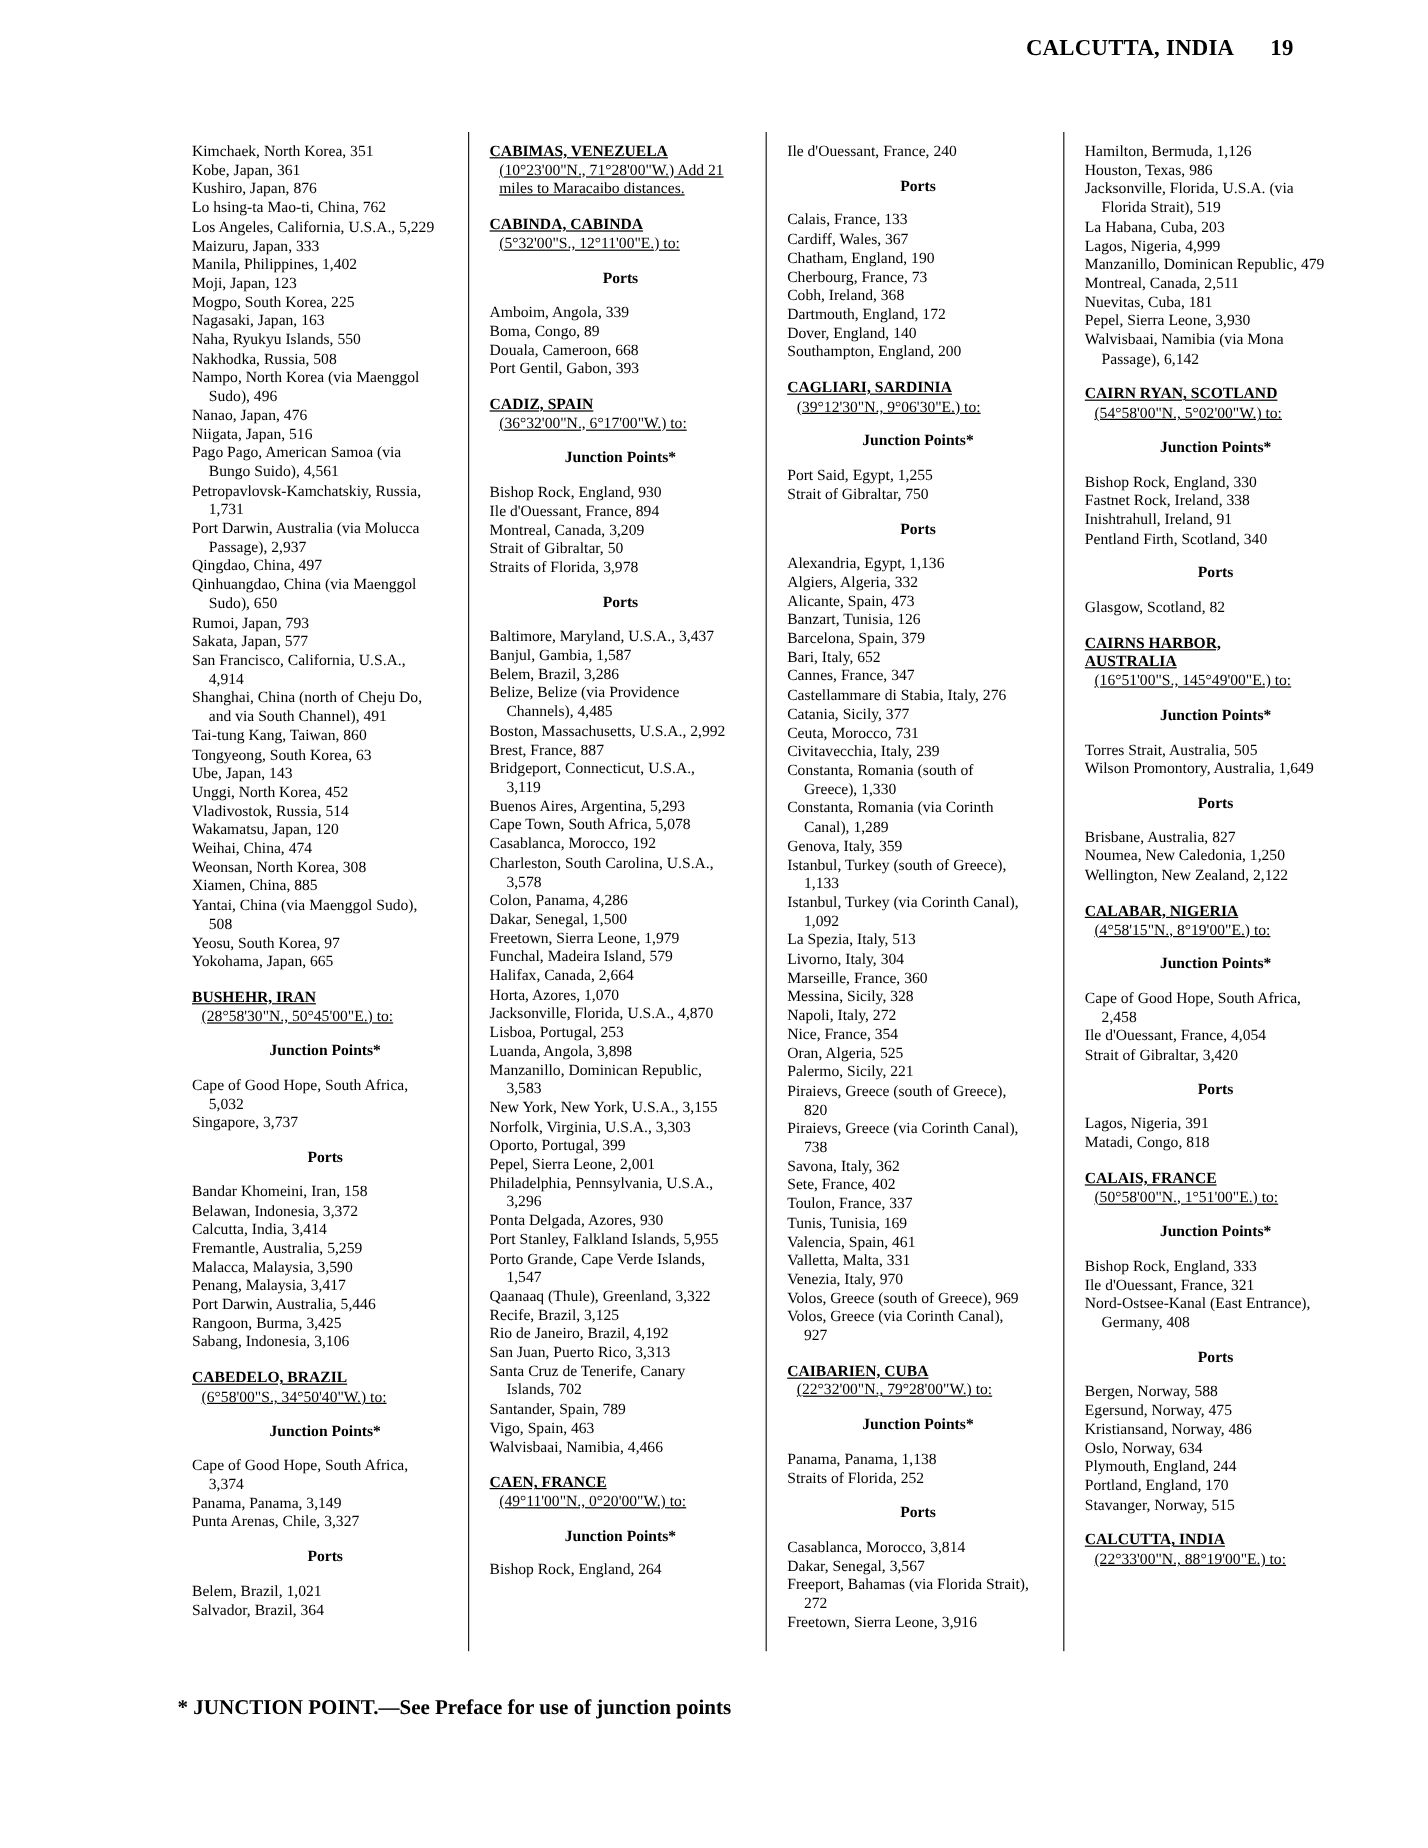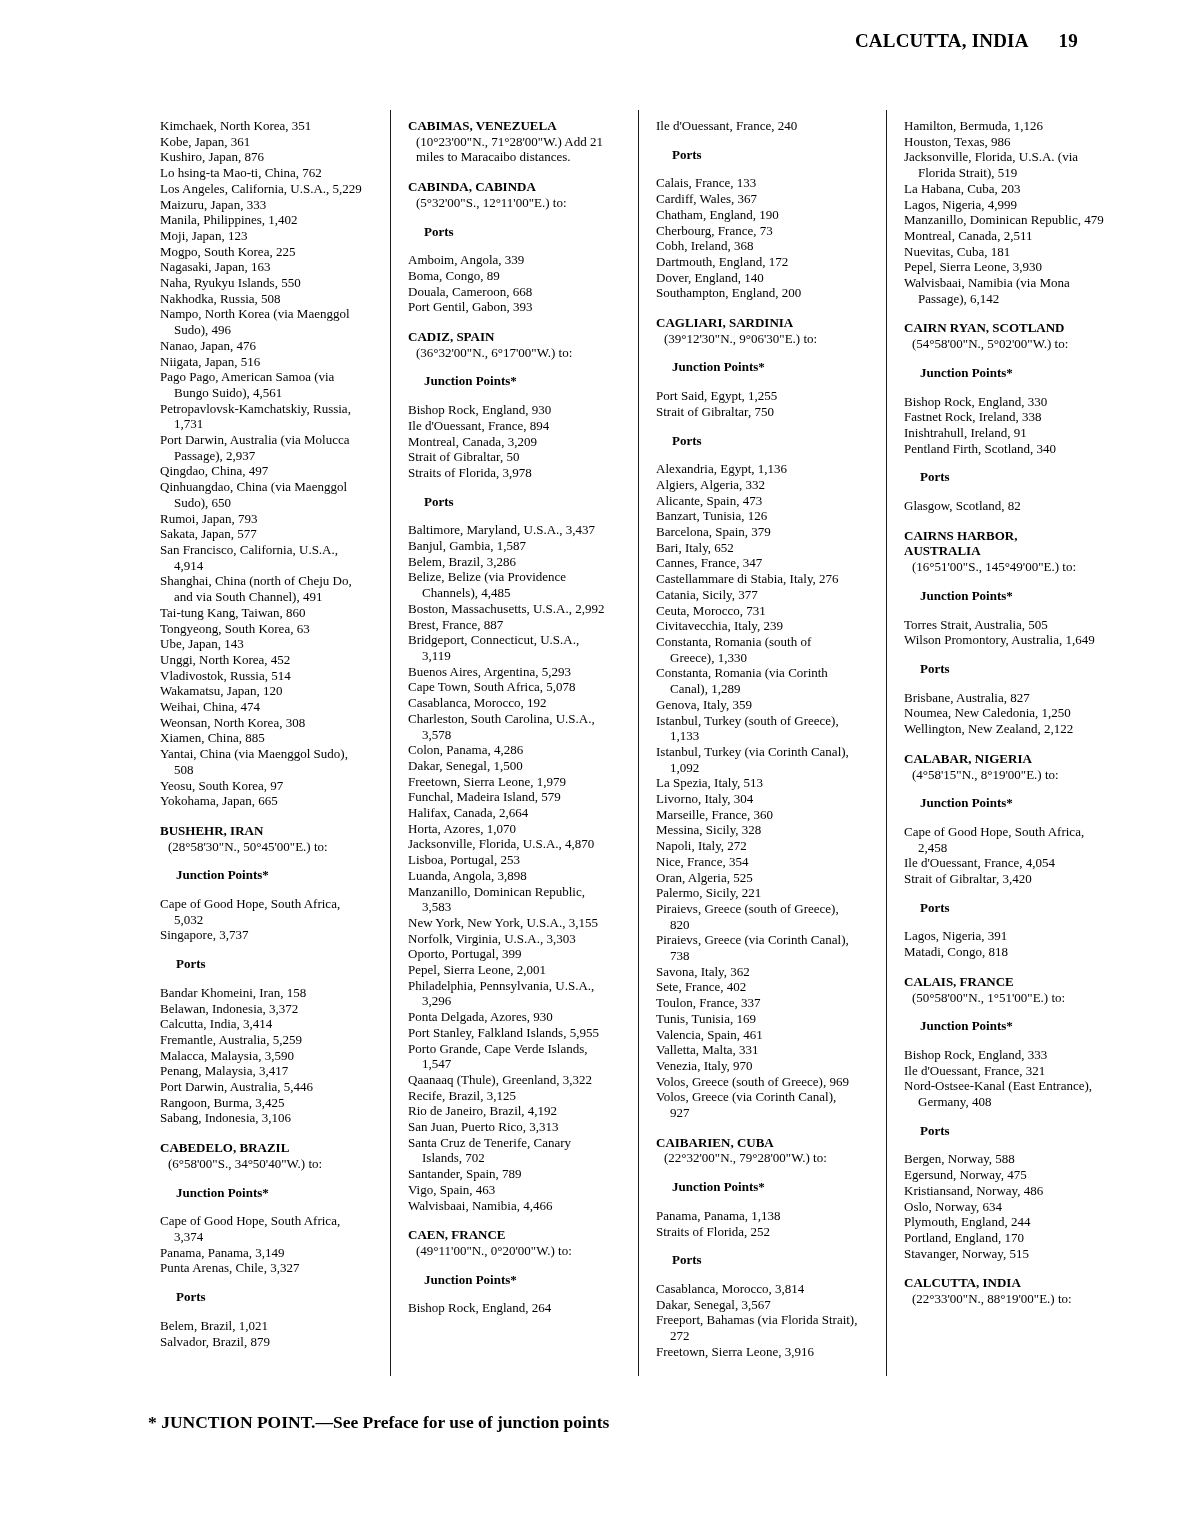--- a/index.html
+++ b/index.html
@@ -6,24 +6,24 @@
   body{width:1190px;height:1540px;background:#ffffff;color:#000;font-family:"Liberation Serif","DejaVu Serif",serif;}
   .page{position:relative;width:1190px;height:1540px;overflow:hidden;background:#ffffff;}
   .header{position:absolute;top:30px;right:112px;font-size:19px;font-weight:bold;letter-spacing:.2px;}
   .header .pagenum{margin-left:30px;}
   .columns{position:absolute;top:110px;left:140px;display:flex;align-items:stretch;font-size:13px;line-height:15.7px;}
   .col{box-sizing:border-box;padding-top:8px;padding-bottom:16px;}
   .col-first{width:230px;padding-right:24px;margin-left:20px;}
   .col-rest{width:248px;border-left:1px solid #1c1c1c;padding-left:17px;padding-right:28px;}
   .col > :first-child{margin-top:0;}
   .entry{padding-left:14px;text-indent:-14px;}
-  .sec{margin-top:14px;}
+  .sec{margin-top:14px;text-decoration:underline;}
   .sec-title{font-weight:bold;white-space:pre-line;}
   .sec-sub{padding-left:8px;}
-  .label{font-weight:bold;margin:13px 0 13px 16px;}
+  .label{font-weight:bold;margin:13px 0 13px 16px;text-align:center;}
   .footer{position:absolute;left:148px;top:1412px;font-size:17.5px;font-weight:bold;}
 </style>
 </head>
 <body>
 
 <div class="page">
 
   <div class="header">
     <span>CALCUTTA, INDIA</span><span class="pagenum">19</span>
   </div>
@@ -86,21 +86,21 @@
         <div class="sec">
           <div class="sec-title">CABEDELO, BRAZIL</div>
           <div class="sec-sub">(6°58'00"S., 34°50'40"W.) to:</div>
         </div>
         <div class="label">Junction Points*</div>
         <div class="entry">Cape of Good Hope, South Africa, 3,374</div>
         <div class="entry">Panama, Panama, 3,149</div>
         <div class="entry">Punta Arenas, Chile, 3,327</div>
         <div class="label">Ports</div>
         <div class="entry">Belem, Brazil, 1,021</div>
-        <div class="entry">Salvador, Brazil, 879</div>
+        <div class="entry">Salvador, Brazil, 364</div>
       </div>
     <div class="col col-rest">
         <div class="sec">
           <div class="sec-title">CABIMAS, VENEZUELA</div>
           <div class="sec-sub">(10°23'00"N., 71°28'00"W.)  Add 21 miles to Maracaibo distances.</div>
         </div>
         <div class="sec">
           <div class="sec-title">CABINDA, CABINDA</div>
           <div class="sec-sub">(5°32'00"S., 12°11'00"E.) to:</div>
         </div>

